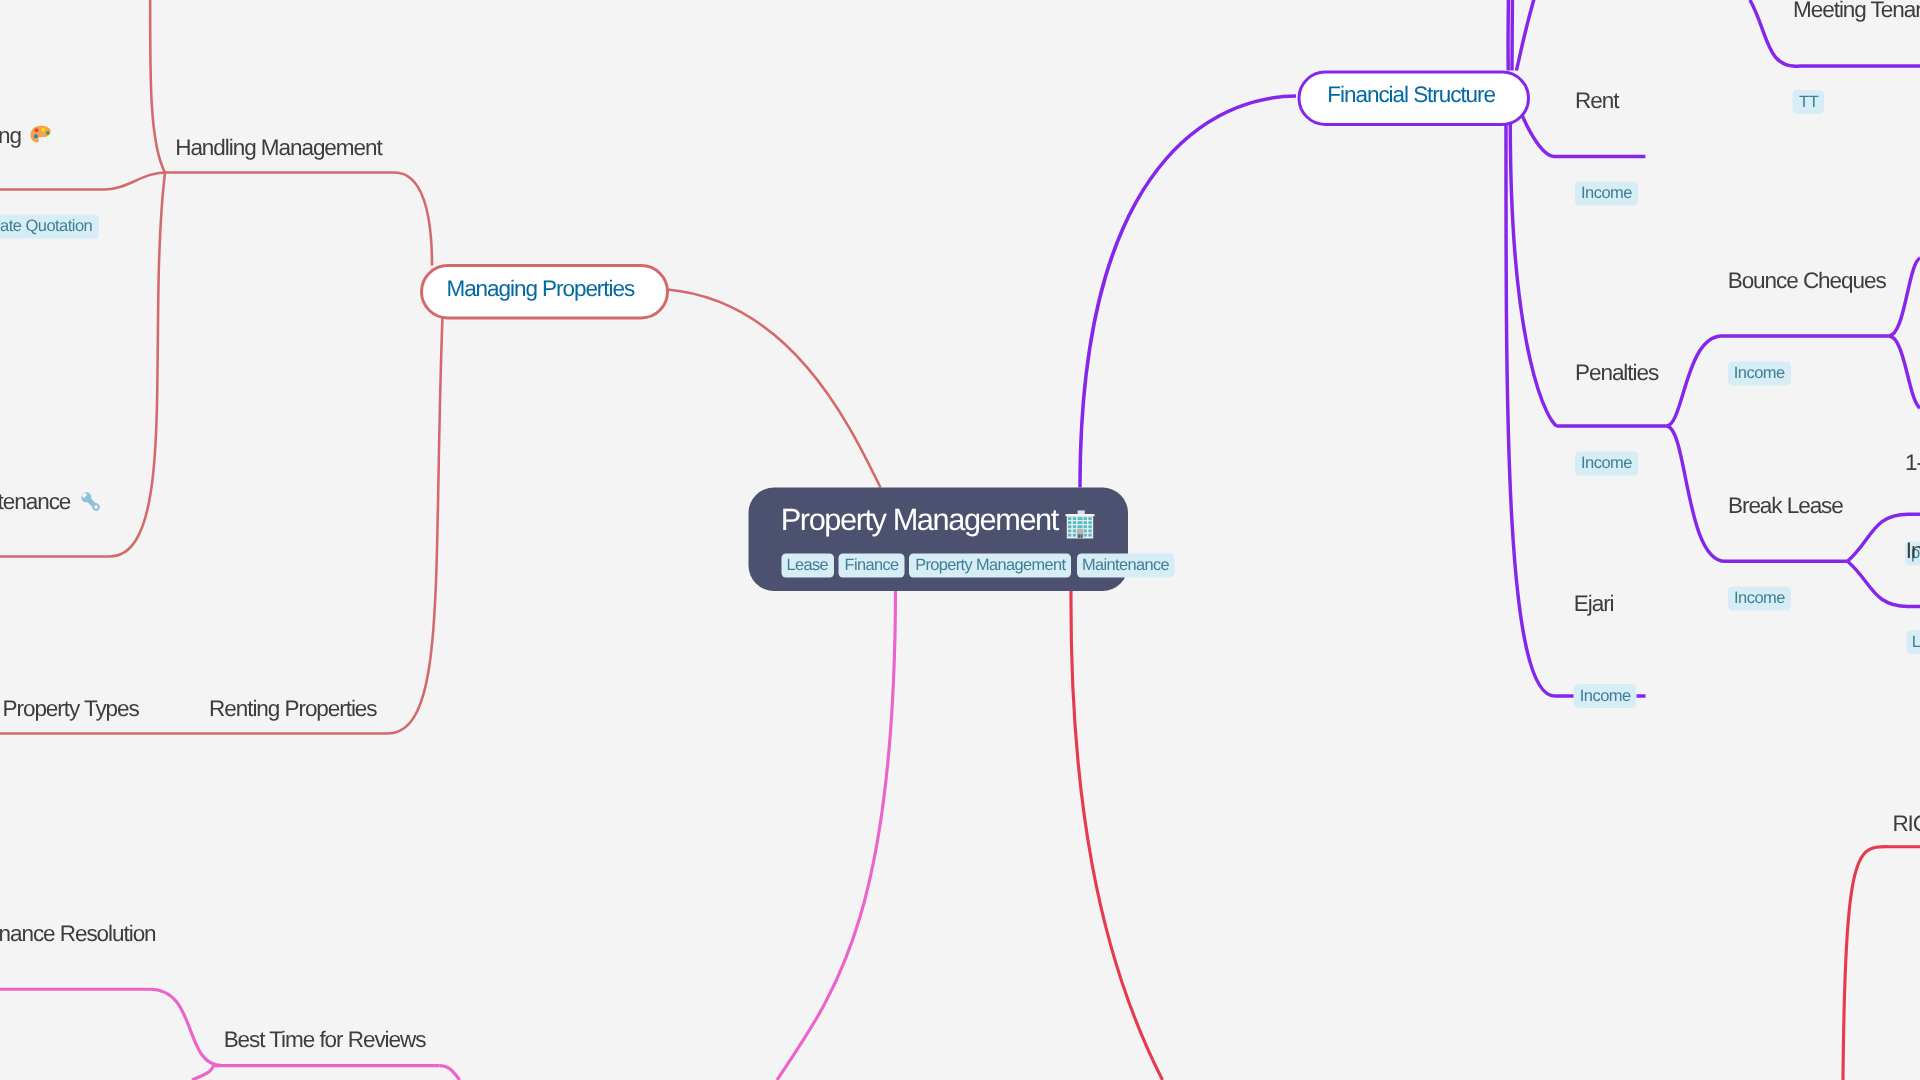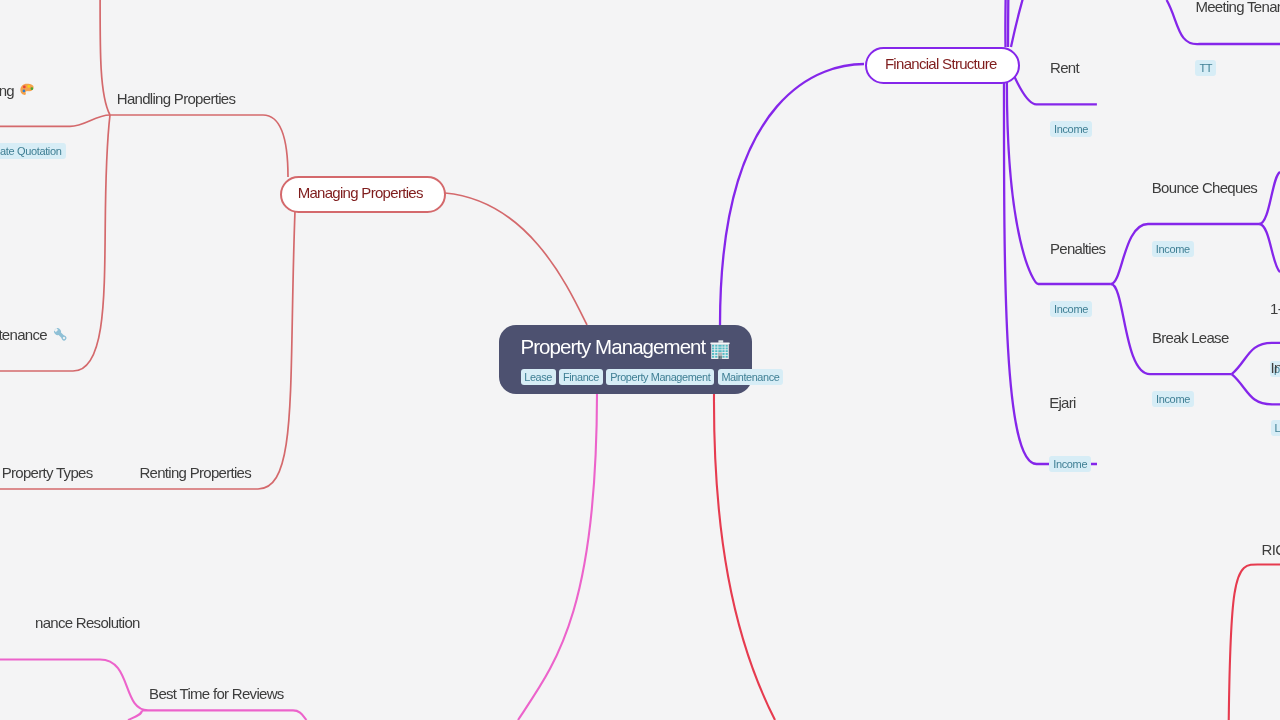--- a/index.html
+++ b/index.html
@@ -17,21 +17,21 @@
   .root-title{color:#fff;font-size:20.5px;line-height:24px;white-space:nowrap;
               letter-spacing:-0.95px;display:flex;align-items:flex-end;}
   .root-title .ename{margin-left:5px;display:inline-flex;}
   .root-tags{display:flex;gap:3.5px;margin-top:10px;}
   .tag{background:#d7edf6;color:#3f7f94;font-size:10.9px;line-height:16px;
        padding:0 3.8px;border-radius:3px;white-space:nowrap;letter-spacing:-0.4px;}
 
   
   .pill{position:absolute;background:#fff;border-radius:999px;box-sizing:border-box;
         display:flex;align-items:center;justify-content:center;}
-  .pill span{font-size:15px;color:#7f1d1d;white-space:nowrap;letter-spacing:-0.7px;
+  .pill span{font-size:15px;color:#0369a1;white-space:nowrap;letter-spacing:-0.7px;
         position:relative;left:-2.5px;top:-2.5px;}
 
   
   .lbl{position:absolute;white-space:nowrap;}
   .lbl .t{font-size:15px;color:#3d3d3d;line-height:17px;letter-spacing:-0.7px;
           display:flex;align-items:center;}
   .lbl .t .ename{margin-left:5px;display:inline-flex;}
   .lbl .b{display:inline-block;background:#d7edf6;color:#3f7f94;font-size:11px;
           line-height:16px;padding:0 4px;border-radius:3px;letter-spacing:-0.35px;margin-top:41px;}
   .lbl .brow{margin-top:3.5px;display:block;}
@@ -131,21 +131,21 @@
 
   <div class="pill" style="left:279.7px;top:176px;width:166px;height:37px;border:2.2px solid #d4696c;">
     <span>Managing Properties</span>
   </div>
 
   <div class="pill" style="left:865px;top:46.8px;width:155.2px;height:37.2px;border:2.3px solid #8526ea;">
     <span style="top:-1.5px;left:-1.8px">Financial Structure</span>
   </div>
 
   <div class="lbl" style="left:116.8px;top:89.9px;">
-    <span class="t">Handling Properties</span>
+    <span class="t">Handling Management</span>
   </div>
   <div class="lbl" style="left:139.4px;top:464.3px;">
     <span class="t">Renting Properties</span>
   </div>
   <div class="lbl" style="left:1.7px;top:464.2px;">
     <span class="t">Property Types</span>
   </div>
   <div class="lbl" style="left:-4px;top:81.5px;">
     <span class="t">
         <span>ing</span>
@@ -204,21 +204,21 @@
   </div>
   <div class="lbl" style="left:1270px;top:299.7px;">
     <span class="t">1-</span>
     <span class="brow"><span class="b">p</span></span>
   </div>
   <div class="lbl" style="left:1270.5px;top:358.6px;">
     <span class="t">In</span>
     <span class="brow"><span class="b">L</span></span>
   </div>
 
-  <div class="lbl" style="left:-1px;top:614.4px;margin-left:36px;">
+  <div class="lbl" style="left:-1px;top:614.4px;">
     <span class="t">nance Resolution</span>
   </div>
   <div class="lbl" style="left:149.1px;top:685px;">
     <span class="t">Best Time for Reviews</span>
   </div>
 
   <div class="lbl" style="left:1261.6px;top:540.7px;">
     <span class="t">RIC</span>
   </div>
 </div>

